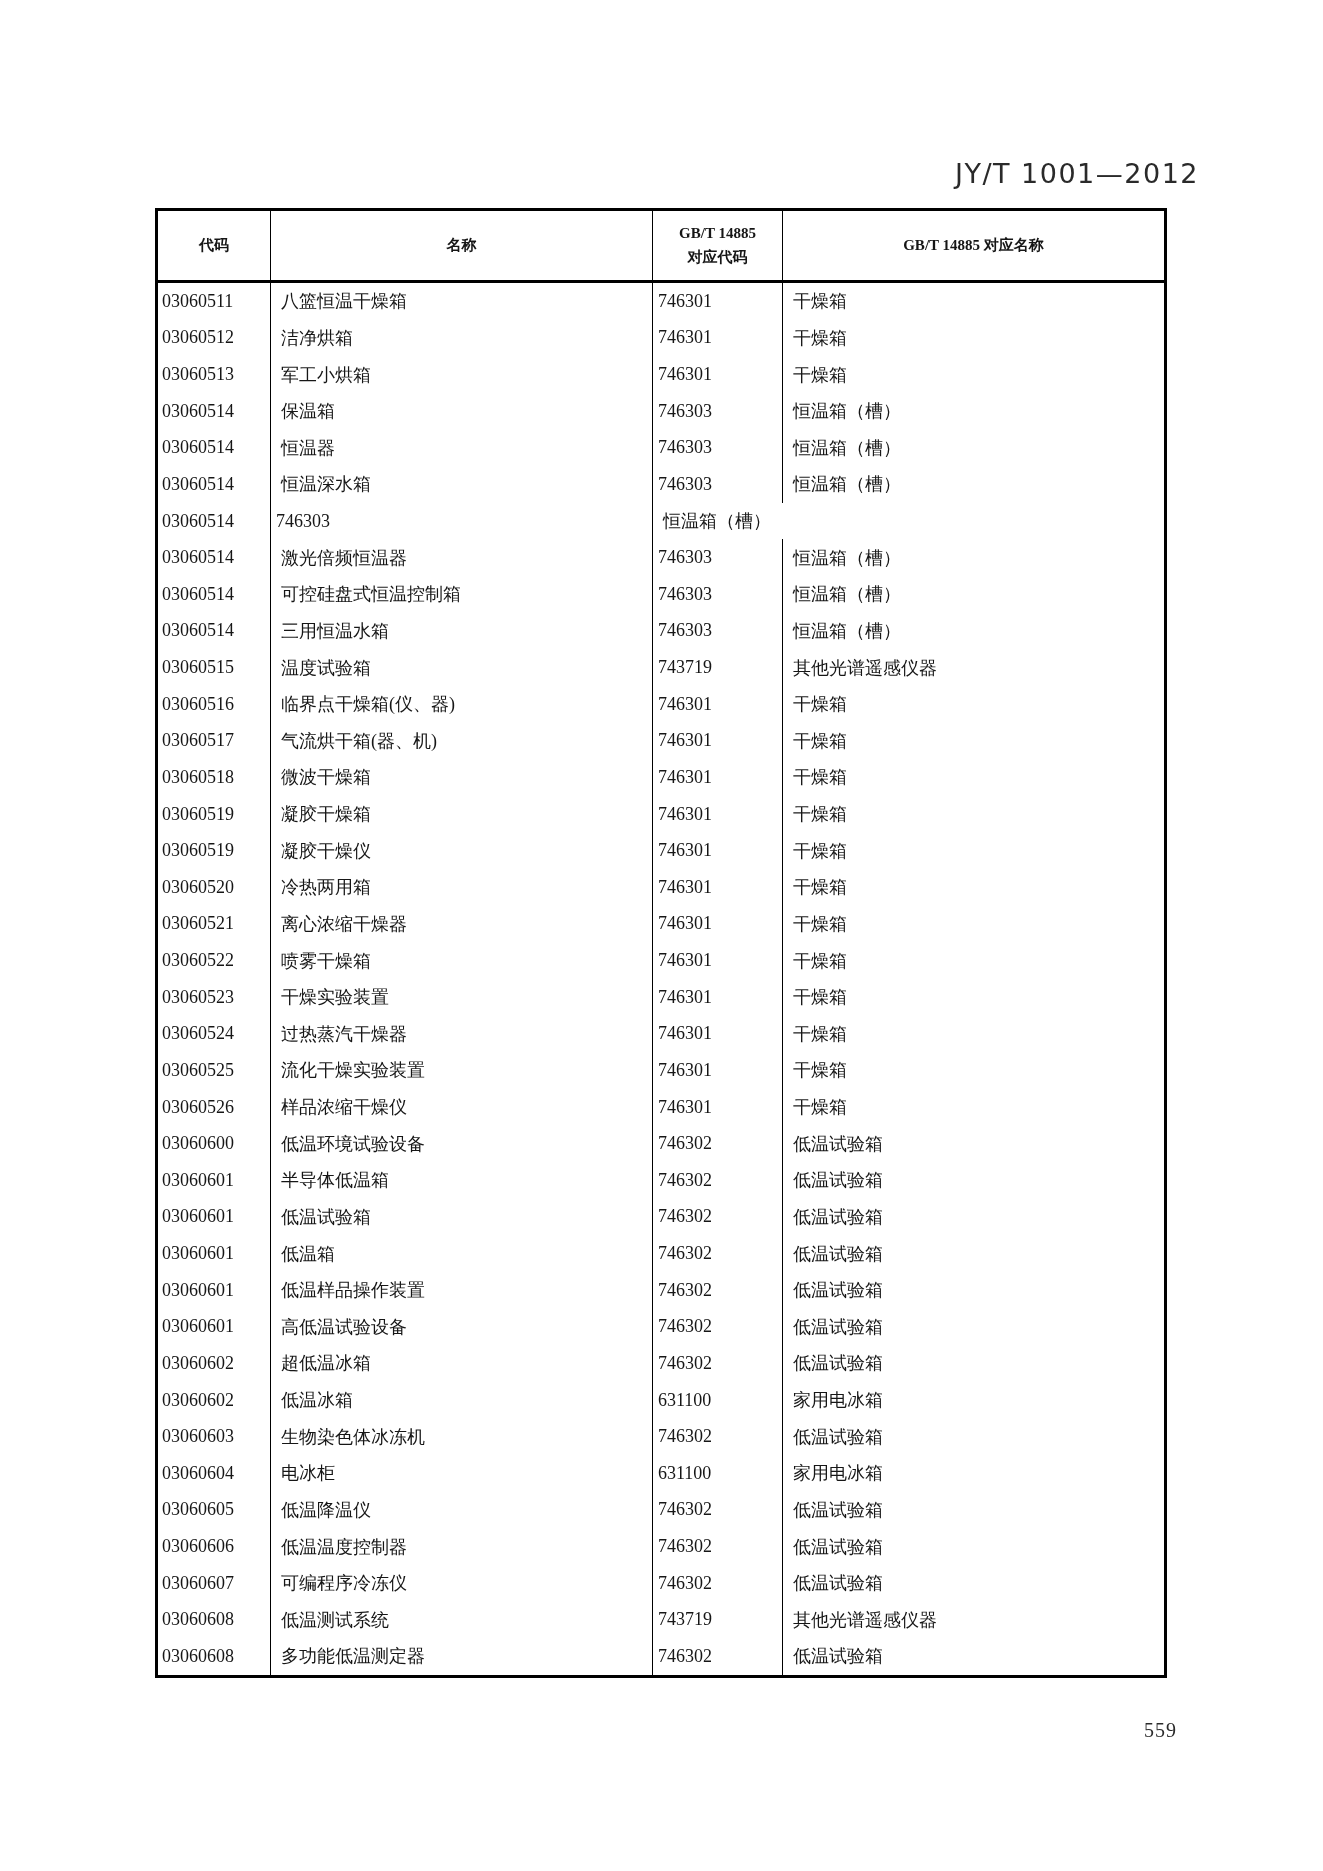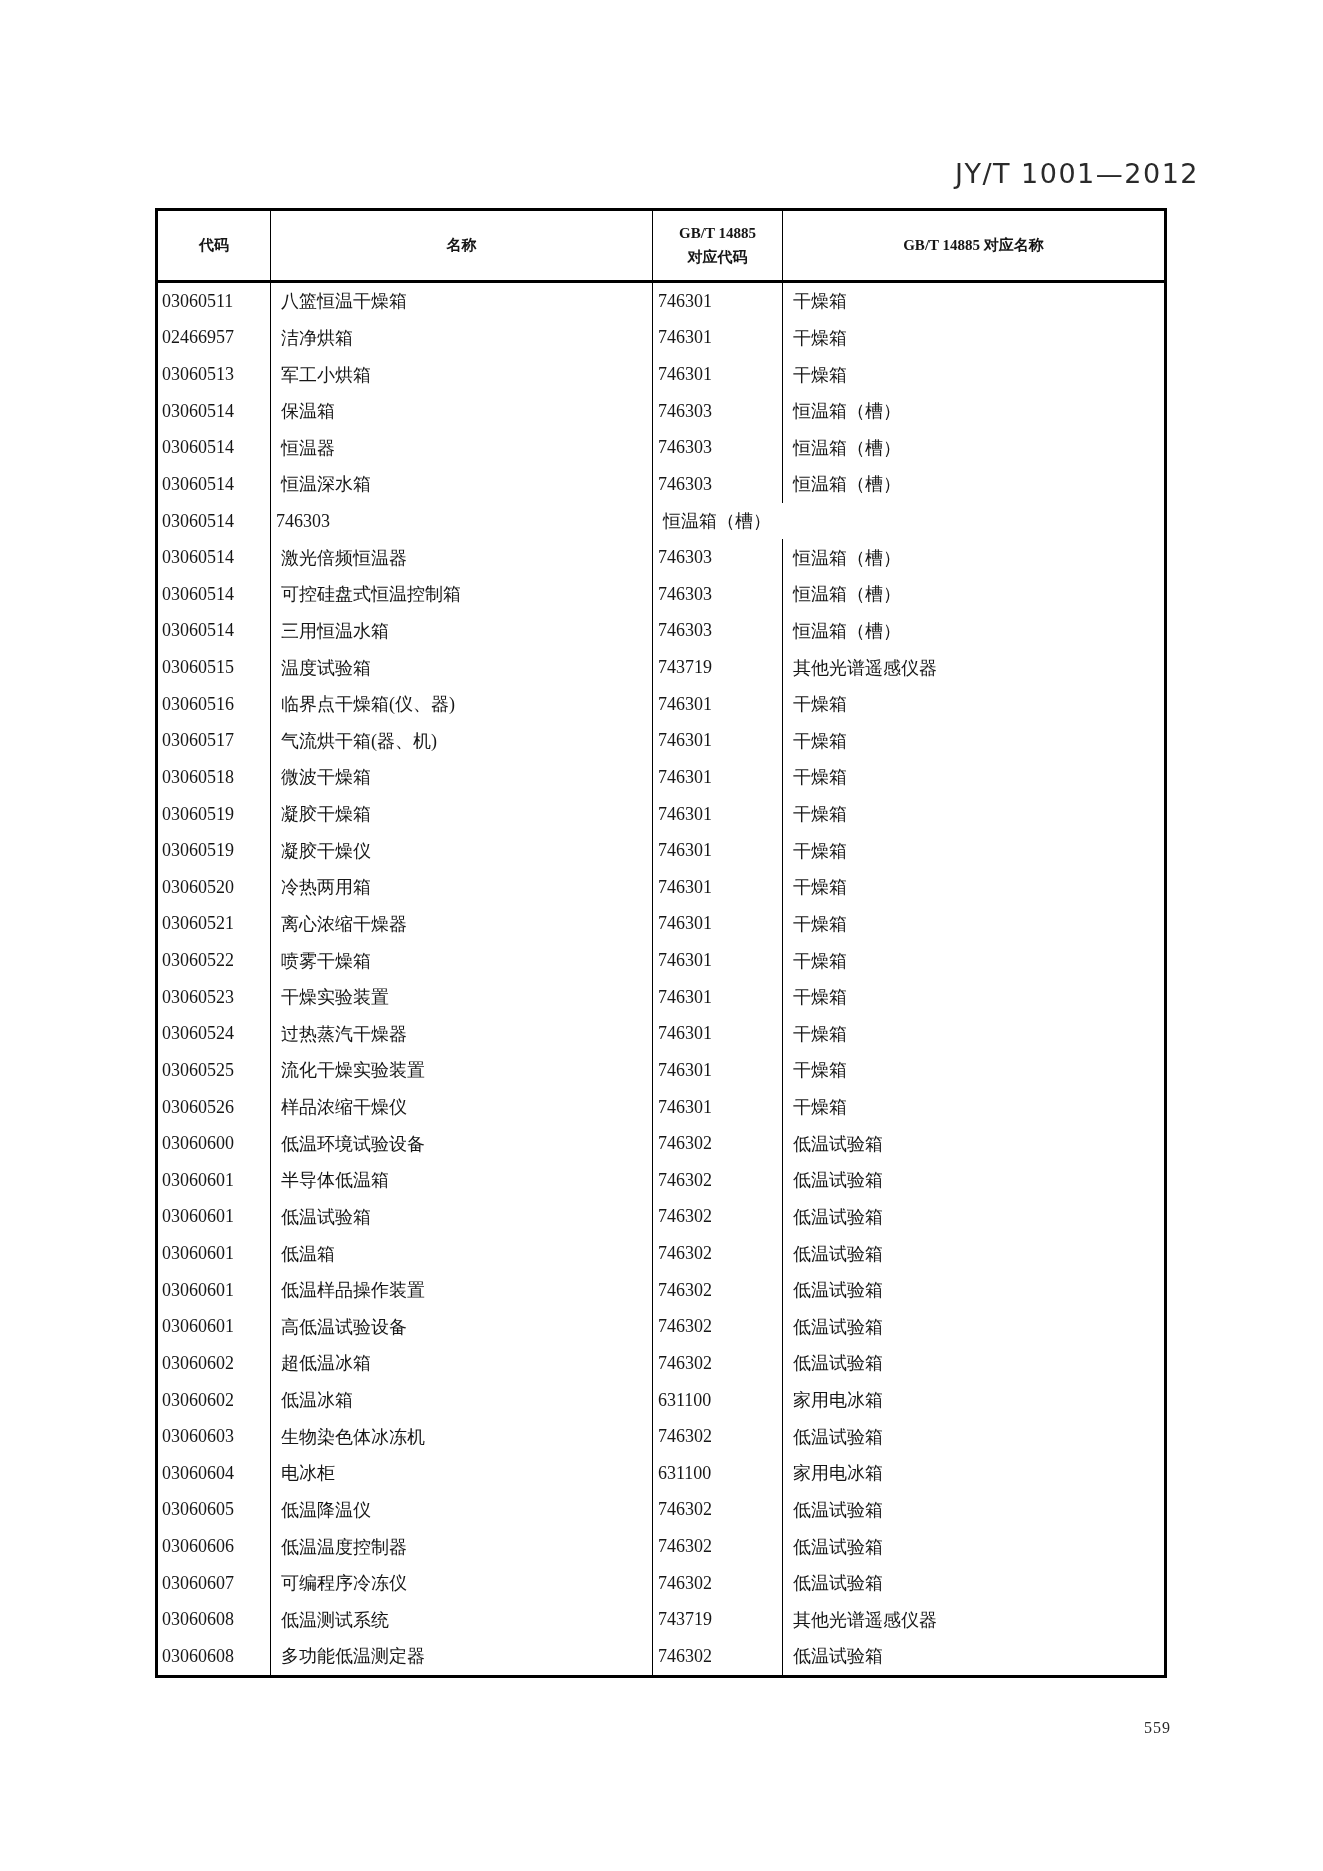--- a/index.html
+++ b/index.html
@@ -72,21 +72,21 @@
   }
   .td:last-child { border-right: none; }
   .td.c1 { padding-left: 4px; }
   .td.c2 { padding-left: 10px; }
   .td.c3 { padding-left: 5px; }
   .td.c4 { padding-left: 10px; }
   .page-number {
     position: absolute;
     top: 1719px;
     left: 1144px;
-    font-size: 16px;
+    font-size: 20px;
     letter-spacing: 1px;
     color: #2a2a2a;
   }
 </style>
 </head>
 <body>
 
 <div class="page">
 
   <div class="std-ref">JY/T 1001—2012</div>
@@ -102,21 +102,21 @@
       <div class="th c4">GB/T 14885 对应名称</div>
     </div>
     <div class="tbody" id="tbody">
         <div class="tr">
           <div class="td c1">03060511</div>
           <div class="td c2">八篮恒温干燥箱</div>
           <div class="td c3">746301</div>
           <div class="td c4">干燥箱</div>
         </div>
         <div class="tr">
-          <div class="td c1">02466957</div>
+          <div class="td c1">03060512</div>
           <div class="td c2">洁净烘箱</div>
           <div class="td c3">746301</div>
           <div class="td c4">干燥箱</div>
         </div>
         <div class="tr">
           <div class="td c1">03060513</div>
           <div class="td c2">军工小烘箱</div>
           <div class="td c3">746301</div>
           <div class="td c4">干燥箱</div>
         </div>

